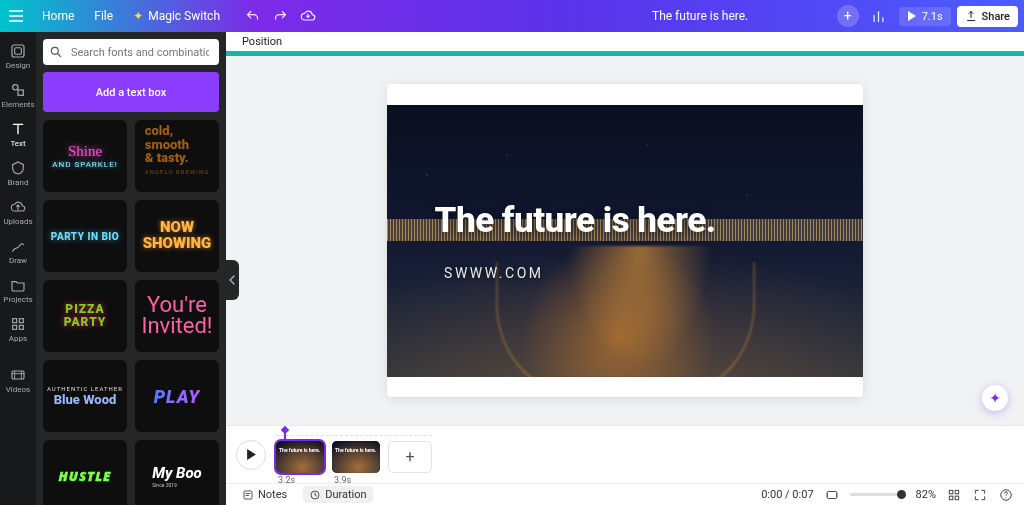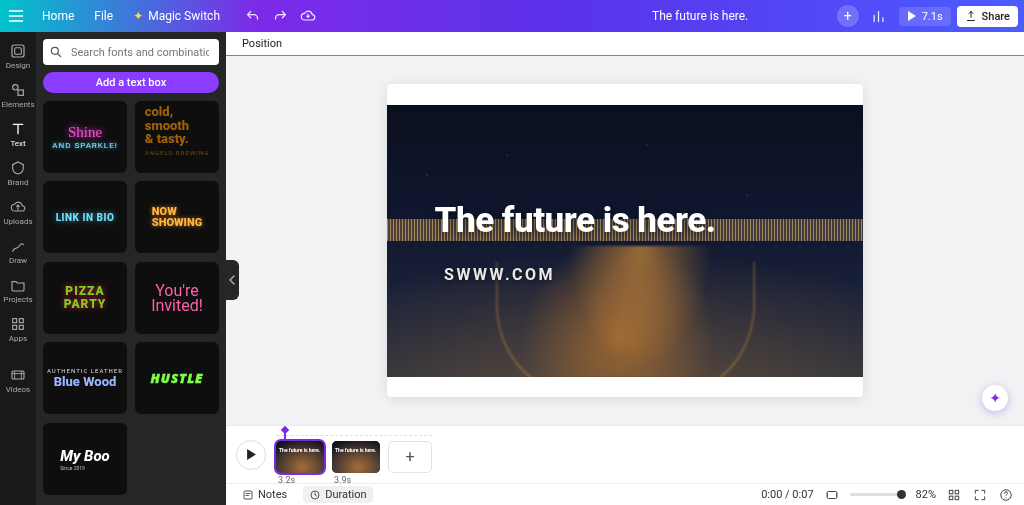--- a/index.html
+++ b/index.html
@@ -47,29 +47,29 @@
 
   
   .panel {
     position:absolute; left:var(--left-rail); top:var(--top-h); bottom:0; width:var(--panel-w);
     background:#252627; color:#fff; display:flex; flex-direction:column;
   }
   .search-wrap { padding:7px; }
   .search { position:relative; background:#fff; border-radius:4px; height:26px; display:flex; align-items:center; padding:0 8px 0 26px; }
   .search svg { position:absolute; left:6px; }
   .search input { border:none; outline:none; width:100%; font-size:11px; background:transparent; }
-  .addtext { margin:0 7px 8px; background:var(--accent); color:#fff; border:none; border-radius:12px; height:21px; font-size:11px; cursor:pointer; font-weight:500; }
+  .addtext { margin:0 7px 8px; background:var(--accent); color:#fff; border:none; border-radius:4px; height:40px; font-size:11px; cursor:pointer; font-weight:500; }
   .styles-grid { flex:1; overflow:auto; padding:0 7px 10px; display:grid; grid-template-columns:1fr 1fr; gap:8px; }
   .style-card { background:#0e0e0f; border-radius:6px; height:72px; display:flex; align-items:center; justify-content:center; cursor:pointer; position:relative; overflow:hidden; }
   .collapse-tab { position:absolute; left:calc(var(--left-rail) + var(--panel-w) - 1px); top:260px; width:14px; height:40px; background:#252627; border-radius:0 6px 6px 0; display:flex; align-items:center; justify-content:center; cursor:pointer; color:#999; font-size:10px; z-index:5;}
 
   
   .toolbar {
     position:absolute; left:calc(var(--left-rail) + var(--panel-w)); top:var(--top-h); right:0; height:var(--toolbar-h);
-    border-bottom:1px solid #14b8a6; display:flex; align-items:center; padding:0 10px; font-size:11px; color:#222; background:#fff;
+    border-bottom:5px solid #14b8a6; display:flex; align-items:center; padding:0 10px; font-size:11px; color:#222; background:#fff;
   }
   .toolbar .posbtn { padding:3px 6px; border-radius:4px; cursor:pointer; }
 
   
   .canvas-area {
     position:absolute; left:calc(var(--left-rail) + var(--panel-w)); top:calc(var(--top-h) + var(--toolbar-h));
     right:0; bottom:calc(var(--timeline-h) + var(--bottom-h));
     background:#f1f2f4; display:flex; align-items:center; justify-content:center;
   }
   .slide-wrap { position:relative; width:476px; }
@@ -97,21 +97,21 @@
     background:
       radial-gradient(ellipse 120px 200px at 55% 0%, rgba(255,170,60,.55), transparent 60%),
       radial-gradient(ellipse 150px 150px at 48% 70%, rgba(255,150,40,.45), transparent 65%);
     filter:blur(1px);
   }
   .road-glow::after{ content:""; position:absolute; inset:0;
     border:2px solid rgba(255,170,60,.35); border-top:0; border-radius:0 0 90px 90px;
     transform:translateY(16px) scaleX(.85);
   }
   .headline { position:absolute; left:10%; top:35%; color:#fff; font-weight:800; font-size:35px; letter-spacing:-.5px; text-shadow:0 2px 8px rgba(0,0,0,.5); }
-  .subline { position:absolute; left:12%; top:59%; color:#e9e9e9; font-size:16px; letter-spacing:2.5px; text-shadow:0 1px 4px rgba(0,0,0,.6);font-weight:bold; }
+  .subline { position:absolute; left:12%; top:59%; color:#e9e9e9; font-size:14px; letter-spacing:2.5px; text-shadow:0 1px 4px rgba(0,0,0,.6); }
   .ai-badge { position:absolute; right:16px; bottom:14px; width:26px; height:26px; border-radius:50%; background:#fff; box-shadow:0 2px 8px rgba(60,20,180,.25); display:flex; align-items:center; justify-content:center; cursor:pointer; }
   .ai-badge span { color:#7d2ae8; font-size:14px; }
 
   
   .timeline {
     position:absolute; left:calc(var(--left-rail) + var(--panel-w)); right:0; bottom:var(--bottom-h); height:var(--timeline-h);
     background:#fff; border-top:1px solid #e9e9e9; display:flex; align-items:center; padding:0 10px; gap:10px;
   }
   .tl-play { width:30px; height:30px; border-radius:50%; border:1px solid #ddd; display:flex; align-items:center; justify-content:center; cursor:pointer; background:#fff; }
   .tl-clips { display:flex; align-items:flex-start; gap:8px; position:relative; margin-top:4px; }
@@ -139,23 +139,23 @@
   .zoom-slider .knob { position:absolute; right:0; top:-3px; width:9px; height:9px; border-radius:50%; background:#333; }
   .iconsm { width:16px; height:16px; display:flex; align-items:center; justify-content:center; cursor:pointer; color:#444; }
 
   
   .s-shine { text-align:center; }
   .s-shine .a { font-family:cursive; color:#ff4fd8; font-size:15px; text-shadow:0 0 6px #ff4fd8; }
   .s-shine .b { font-size:8px; letter-spacing:1px; color:#a0e7ff; text-shadow:0 0 4px #3cd6ff; }
   .s-tasty { color:#a16207; font-weight:800; font-size:13px; line-height:1.05; padding:4px 8px; }
   .s-tasty .c { font-size:6px; font-weight:400; letter-spacing:1px; opacity:.7; display:block; margin-top:4px; }
   .s-link { color:#6ee0ff; font-size:10px; font-weight:800; letter-spacing:.5px; text-shadow:0 0 6px rgba(110,224,255,.6); }
-  .s-now { color:#ffb540; font-size:11px; font-weight:900; line-height:1.05; text-shadow:0 0 5px rgba(255,150,30,.7); font-family:Impact,system-ui; }
+  .s-now { color:#ffb540; font-size:15px; font-weight:900; text-align:center; line-height:1.05; text-shadow:0 0 5px rgba(255,150,30,.7); font-family:Impact,system-ui; }
   .s-pizza { color:#84cc16; font-size:12px; font-weight:900; letter-spacing:1px; text-align:center; line-height:1.05; text-shadow:0 0 6px rgba(255,60,90,.7); font-family:Impact,system-ui; }
-  .s-invited { color:#ff5fa8; font-family:cursive; font-size:16px; text-align:center; line-height:.95; }
+  .s-invited { color:#ff5fa8; font-family:cursive; font-size:22px; text-align:center; line-height:.95; }
   .s-blue { text-align:center; }
   .s-blue .t { font-size:6px; letter-spacing:1px; color:#ddd; }
   .s-blue .m { color:#9db7ff; font-weight:800; font-size:13px; }
   .s-play { font-weight:900; font-style:italic; font-size:18px; background:linear-gradient(90deg,#5a7bff,#b25cff); -webkit-background-clip:text; background-clip:text; color:transparent; letter-spacing:1px;}
   .s-hustle { color:#7cff4a; font-weight:900; font-style:italic; font-size:13px; letter-spacing:1px; -webkit-text-stroke:.4px #7cff4a; font-family:Impact,system-ui;}
   .s-boo { color:#fff; text-align:left;}
   .s-boo .m { font-style:italic; font-weight:800; font-size:15px; }
   .s-boo .t { font-size:5px; opacity:.7; }
 
   svg { display:block; }
@@ -317,21 +317,21 @@
     <div class="style-card">
       <div class="s-shine">
           <div class="a">Shine</div>
           <div class="b">AND SPARKLE!</div>
         </div>
     </div>
     <div class="style-card" style="align-items:flex-start;">
       <div class="s-tasty"><span>cold,</span><br><span>smooth</span><br><span>&amp; tasty.</span><span class="c">ANGELO BREWING</span></div>
     </div>
     <div class="style-card">
-        <div class="s-link">LINK IN BIO</div>
+        <div class="s-link">PARTY IN BIO</div>
       </div>
     <div class="style-card">
         <div class="s-now">
           <div>NOW</div>
           <div>SHOWING</div>
         </div>
       </div>
     <div class="style-card">
         <div class="s-pizza">
           <div>PIZZA</div>
@@ -342,20 +342,23 @@
         <div class="s-invited">
           <div>You're</div>
           <div>Invited!</div>
         </div>
       </div>
     <div class="style-card">
         <div class="s-blue">
           <div class="t">AUTHENTIC LEATHER</div>
           <div class="m">Blue Wood</div>
         </div>
+      </div>
+    <div class="style-card">
+        <div class="s-play">PLAY</div>
       </div>
     <div class="style-card">
         <div class="s-hustle">HUSTLE</div>
       </div>
     <div class="style-card">
         <div class="s-boo">
           <div class="m">My Boo</div>
           <div class="t">Since 2019</div>
         </div>
       </div>

